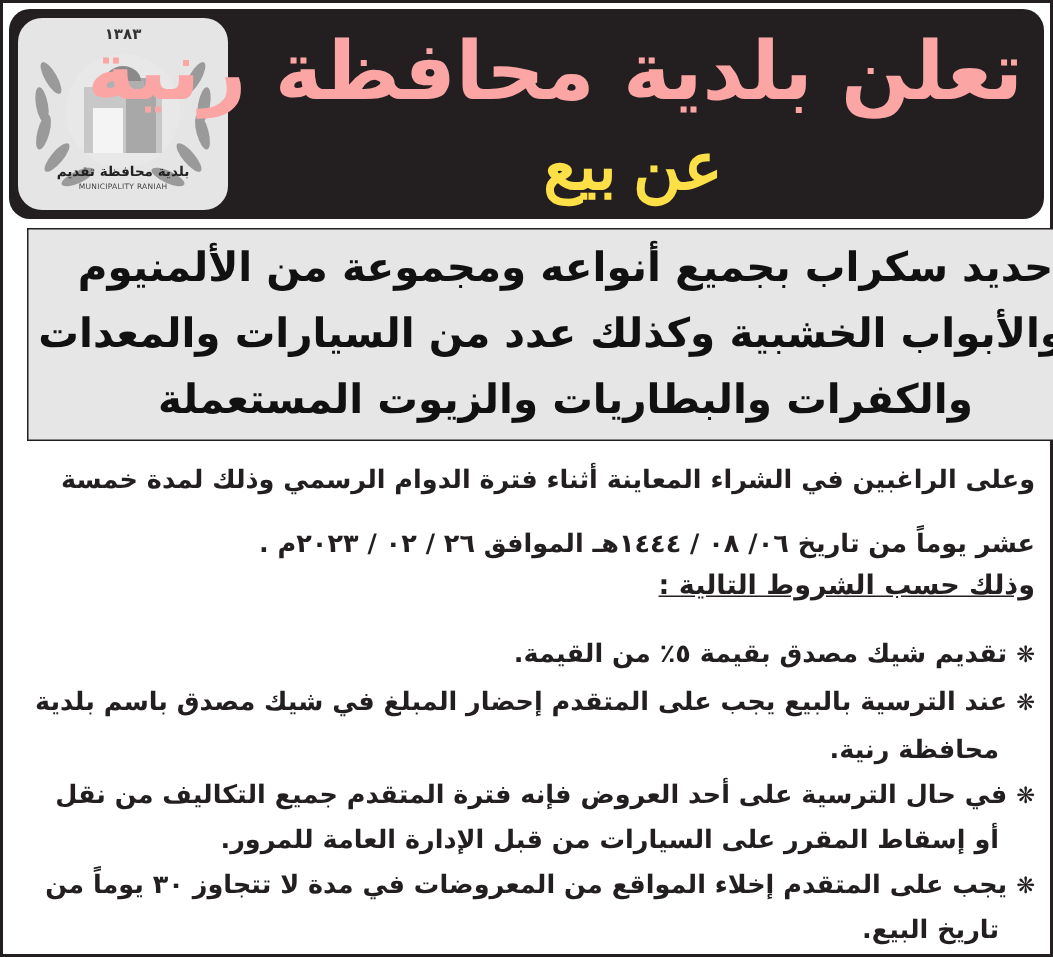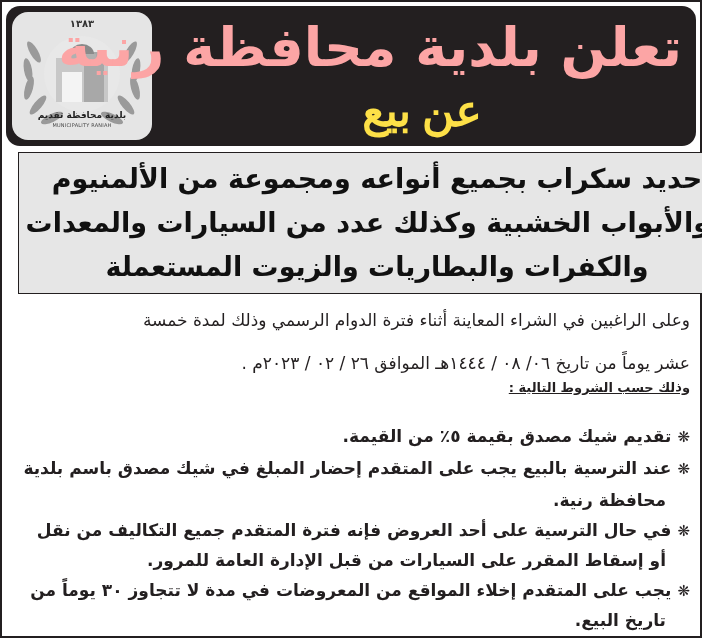--- a/index.html
+++ b/index.html
@@ -44,26 +44,26 @@
   .items-box {
     position: absolute; left: 16px; top: 150px; width: 666px; height: 140px;
     background: #e6e6e6; border: 1px solid #231f20; padding-left: 25px;
   }
   .items-line {
     text-align: center; font-weight: bold; font-size: 27px; line-height: 44px;
     white-space: nowrap; color: #111;
   }
   .items-line:first-child { margin-top: 4px; }
   .para {
-    position: absolute; right: 10px; width: 680px; font-weight: normal;
+    position: absolute; right: 10px; width: 680px; font-weight: bold;
     font-size: 17px; white-space: nowrap; text-align: right; color: #231f20;
   }
   .conditions-heading {
     position: absolute; right: 10px; top: 378px; font-weight: bold;
-    font-size: 13px; text-decoration: underline; white-space: nowrap;
+    font-size: 18px; text-decoration: underline; white-space: nowrap;
   }
   .bullet-line {
     position: absolute; right: 10px; width: 682px; font-weight: bold;
     font-size: 17px; white-space: nowrap; text-align: right; line-height: 40px;
   }
   .star { font-size: 15px; margin-left: 6px; font-weight: normal; }
   .indent { right: 34px; }
 </style>
 </head>
 <body>

